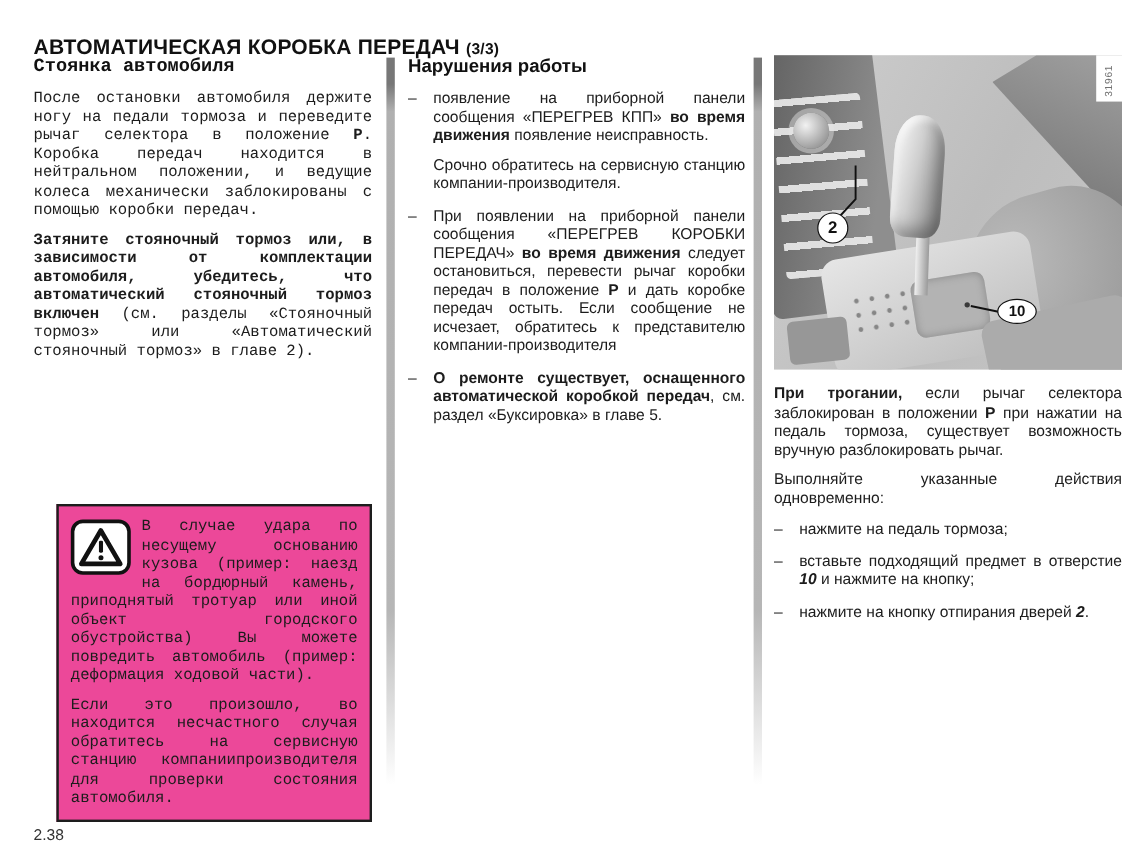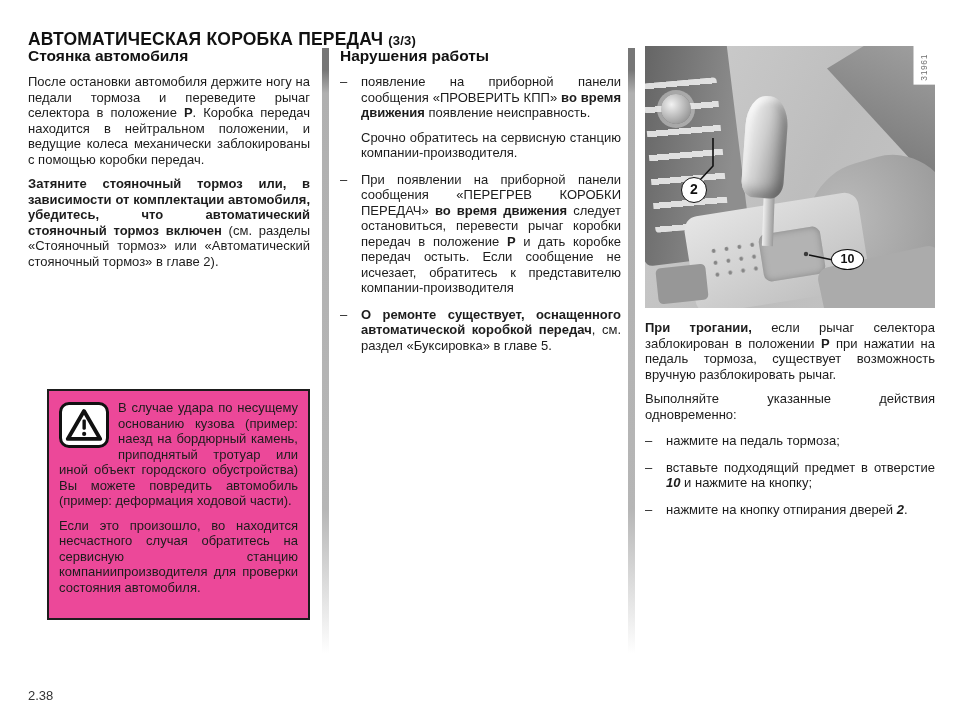--- a/index.html
+++ b/index.html
@@ -6,21 +6,21 @@
   body{
     width:954px;height:706px;position:relative;background:#ffffff;
     font-family:"Liberation Sans", sans-serif;color:#1c1c1c;overflow:hidden;
   }
   .page-title{
     position:absolute;left:28px;top:29px;margin:0;
     font-size:17.5px;font-weight:bold;color:#111;letter-spacing:.2px;white-space:nowrap;
   }
   .title-suffix{font-size:13px;}
   .col{position:absolute;top:46px;font-size:13px;line-height:15.5px;}
-  .col-left{left:28px;width:282px;}
+  .col-left{left:28px;width:282px;font-family:Liberation Mono, monospace;}
   .col-mid{left:340px;width:281px;}
   .col-right{left:645px;width:290px;}
   .sep{
     position:absolute;top:48px;width:7px;height:606px;
     background:linear-gradient(to bottom,#777 0,#777 22px,#b0b0b0 45px,#b6b6b6 76%,rgba(255,255,255,0) 100%);
   }
   .sep-1{left:322px;}
   .sep-2{left:628px;}
   h2{font-size:15.5px;line-height:19px;margin:0 0 9px;color:#111;}
   p{margin:0;}
@@ -144,21 +144,21 @@
     <p class="just">В случае удара по несущему основанию кузова (пример: наезд на бордюрный камень, приподнятый тротуар или иной объект городского обустройства) Вы можете повредить автомобиль (пример: деформация ходовой части).</p>
     <p class="just gap">Если это произошло, во находится несчастного случая обратитесь на сервисную станцию компаниипроизводителя для проверки состояния автомобиля.</p>
   </aside>
 </section>
 
 <section class="col col-mid">
   <h2>Нарушения работы</h2>
 
   <div class="bullet" style="margin-top:0">
     <span class="dash">–</span>
-    <div class="btext just"><span>появление на приборной панели сообщения «ПРОВЕРИТЬ КПП» </span><span class="b">во время движения</span><span> появление неисправность.</span></div>
+    <div class="btext just"><span>появление на приборной панели сообщения «ПЕРЕГРЕВ КПП» </span><span class="b">во время движения</span><span> появление неисправность.</span></div>
   </div>
   <p class="just sub">Срочно обратитесь на сервисную станцию компании-производителя.</p>
 
   <div class="bullet gap-lg">
     <span class="dash">–</span>
     <div class="btext just"><span>При появлении на приборной панели сообщения «ПЕРЕГРЕВ КОРОБКИ ПЕРЕДАЧ» </span><span class="b">во время движения</span><span> следует остановиться, перевести рычаг коробки передач в положение </span><span class="b">Р</span><span> и дать коробке передач остыть. Если сообщение не исчезает, обратитесь к представителю компании-производителя</span></div>
   </div>
 
   <div class="bullet gap-lg">
     <span class="dash">–</span>

